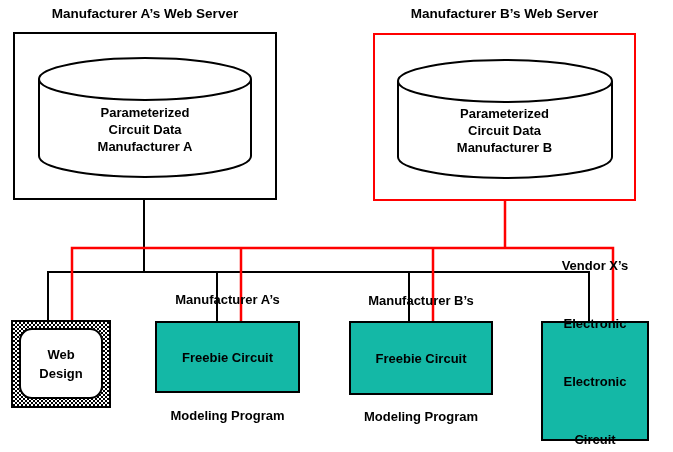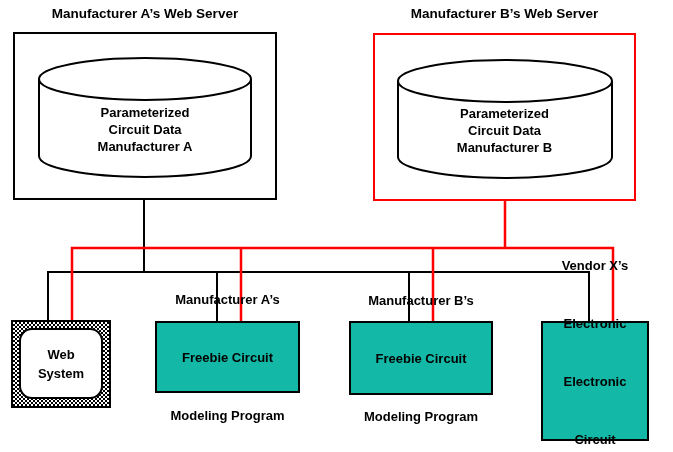--- a/index.html
+++ b/index.html
@@ -70,21 +70,21 @@
   </div>
 
   <svg id="wires" width="673" height="452" viewBox="0 0 673 452">
     <path d="M144 199 V272 M48 322 V272 H589 V322 M217 272 V322 M409 272 V322" fill="none" stroke-width="2" stroke="#000000"></path>
     <path d="M505 200 V248 M72 321 V248 H613 V322 M241 248 V322 M433 248 V322" fill="none" stroke-width="2.5" stroke="#ff0000"></path>
   </svg>
 
   <div id="browser-outer" style="left:11px;top:320px;width:100px;height:88px;">
     <div id="browser-inner">
       <div>Web</div>
-      <div>System</div>
+      <div>Design</div>
     </div>
   </div>
 
   <div class="client-box" style="left:155px;top:321px;width:145px;height:72px;">
     <div>Manufacturer A’s</div>
     <div>Freebie Circuit</div>
     <div>Modeling Program</div>
   </div>
 
   <div class="client-box" style="left:349px;top:321px;width:144px;height:74px;">

